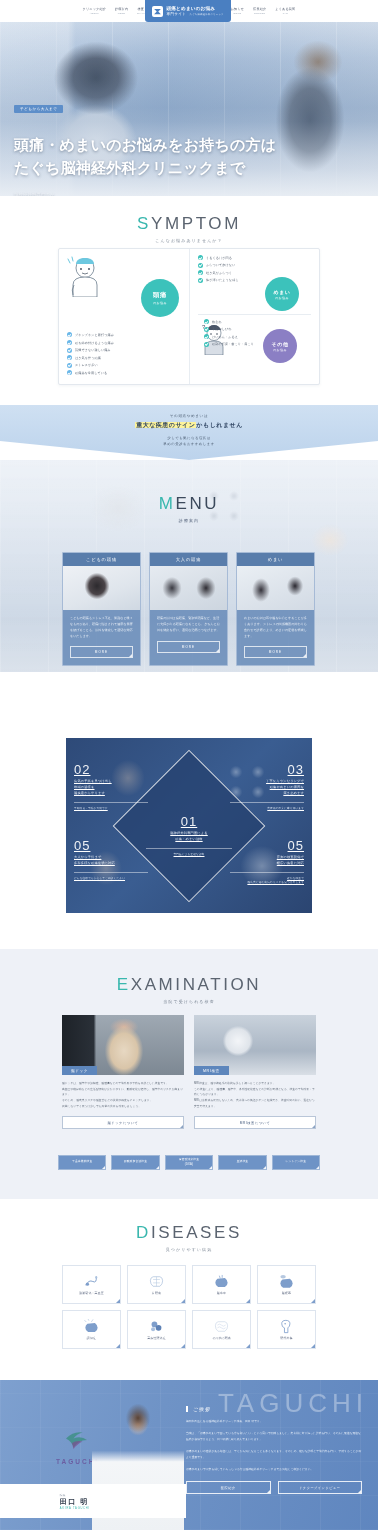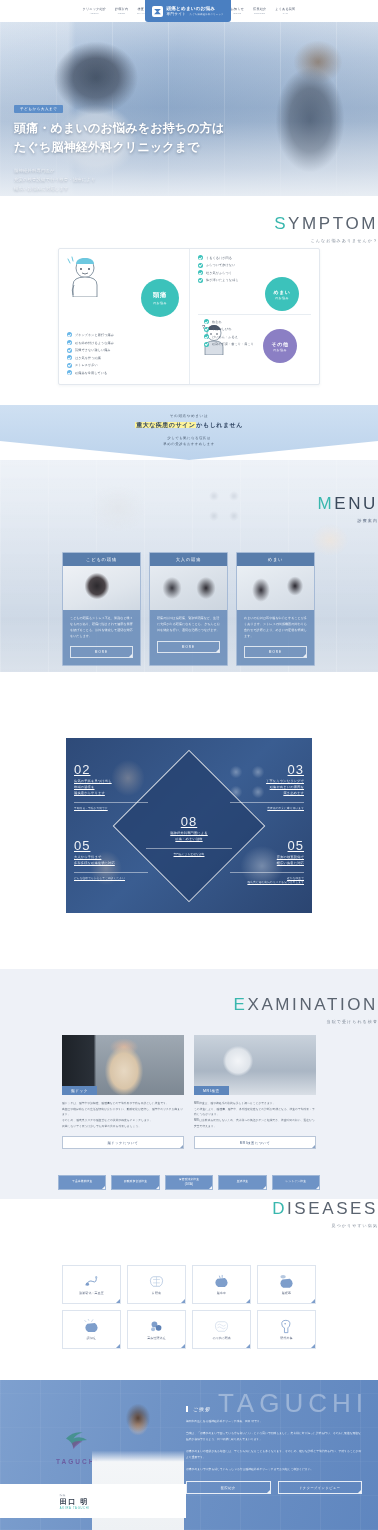--- a/index.html
+++ b/index.html
@@ -60,31 +60,31 @@
     position: absolute; inset: 0;
     background: linear-gradient(180deg, rgba(255,255,255,.28) 0%, rgba(150,175,205,.12) 30%,
                 rgba(130,158,192,.34) 62%, rgba(205,216,230,.55) 86%, rgba(233,238,244,.9) 100%);
   }
   .hero-copy { position: absolute; left: 14px; top: 96px; }
   .hero-badge {
     display: inline-block; background: #5d8ec9; color: #fff;
     font-size: 3.6px; letter-spacing: .5px; padding: 2px 6px; border-radius: 1px;
   }
   .hero-h1 {
-    margin-top: 5px; color: #fff; font-size: 12px; font-weight: bold;
+    margin-top: 19px; color: #fff; font-size: 15px; font-weight: bold;
     line-height: 1.55; letter-spacing: .2px;
     text-shadow: 0 1px 3px rgba(40,58,82,.45);
   }
   .hero-sub {
     margin-top: 10px; color: #f0f4f9; font-size: 4.3px; line-height: 2.1;
     letter-spacing: .2px; text-shadow: 0 1px 2px rgba(40,58,82,.4);
   }
 
   
-  .sec-head { text-align: right; }
+  .sec-head { text-align: center; }
   .sec-en {
     font-size: 17px; letter-spacing: 2.6px; color: #5b6470; font-weight: 300;
   }
   .sec-en .hl { color: #39b7ae; }
   .sec-ja { font-size: 4px; color: #7b8694; letter-spacing: 1.1px; margin-top: 4px; }
 
   
   .symptom {
     position: absolute; top: 196px; left: 0; width: 378px; height: 209px;
     background: #fff; padding-top: 18px;
@@ -232,21 +232,21 @@
   .fsub { font-size: 2.6px; letter-spacing: .2px; color: #d7e1ee; }
   .f01 { left: 50%; top: 76px; transform: translateX(-50%); width: 86px; text-align: center; }
   .f02 { left: 8px;  top: 24px;  width: 74px; }
   .f03 { right: 8px; top: 24px;  width: 74px; text-align: right; }
   .f04 { left: 8px;  top: 100px; width: 74px; }
   .f05 { right: 8px; top: 100px; width: 74px; text-align: right; }
 
   
   .exam {
     position: absolute; top: 949px; left: 0; width: 378px; height: 250px;
-    background: #eef1f7; padding-top: 26px; margin-top: 20px;
+    background: #eef1f7; padding-top: 26px;
   }
   .exam-cards {
     position: absolute; top: 66px; left: 62px; width: 254px;
     display: flex; gap: 10px;
   }
   .ecard { width: 122px; }
   .ecard-img { height: 60px; position: relative; overflow: hidden; }
   .ei1 { background:
       linear-gradient(90deg, #1d2228 0%, #2a3038 26%, rgba(42,48,56,0) 28%),
       radial-gradient(ellipse 26px 34px at 62px 36px, #e7d8c2 0%, #d9c5a9 52%, rgba(217,197,169,0) 74%),
@@ -284,21 +284,21 @@
   }
   .tagbtn::after {
     content: ""; position: absolute; right: 0; bottom: 0;
     border-style: solid; border-width: 0 0 3px 3px;
     border-color: transparent transparent rgba(255,255,255,.9) transparent;
   }
 
   
   .dis {
     position: absolute; top: 1199px; left: 0; width: 378px; height: 181px;
-    background: #fff; 
+    background: #fff; padding-top: 24px;
   }
   .dis-grid {
     position: absolute; top: 66px; left: 62px; width: 254px;
     display: grid; grid-template-columns: repeat(4, 1fr); gap: 6px;
   }
   .dcard {
     height: 39px; background: #fff; border: 1px solid #dde4ee;
     display: flex; flex-direction: column; align-items: center; justify-content: center;
     gap: 2px; position: relative;
   }
@@ -616,21 +616,21 @@
       <div class="fitem f03">
         <div class="fnum">03</div>
         <div class="ftxt" style="white-space:pre-line">丁寧なカウンセリングで
 頭痛やめまいの原因を
 突き止めます</div>
         <div class="fline"></div>
         <div class="fsub">患者様の不安に寄り添います</div>
       </div>
 
       <div class="fitem f01">
-        <div class="fnum">08</div>
+        <div class="fnum">01</div>
         <div class="ftxt" style="white-space:pre-line">脳神経外科専門医による
 頭痛・めまい治療</div>
         <div class="fline"></div>
         <div class="fsub">専門医による正確な診断</div>
       </div>
 
       <div class="fitem f04">
         <div class="fnum">05</div>
         <div class="ftxt" style="white-space:pre-line">大人から子供まで
 多種多様な頭痛症状に対応</div>

